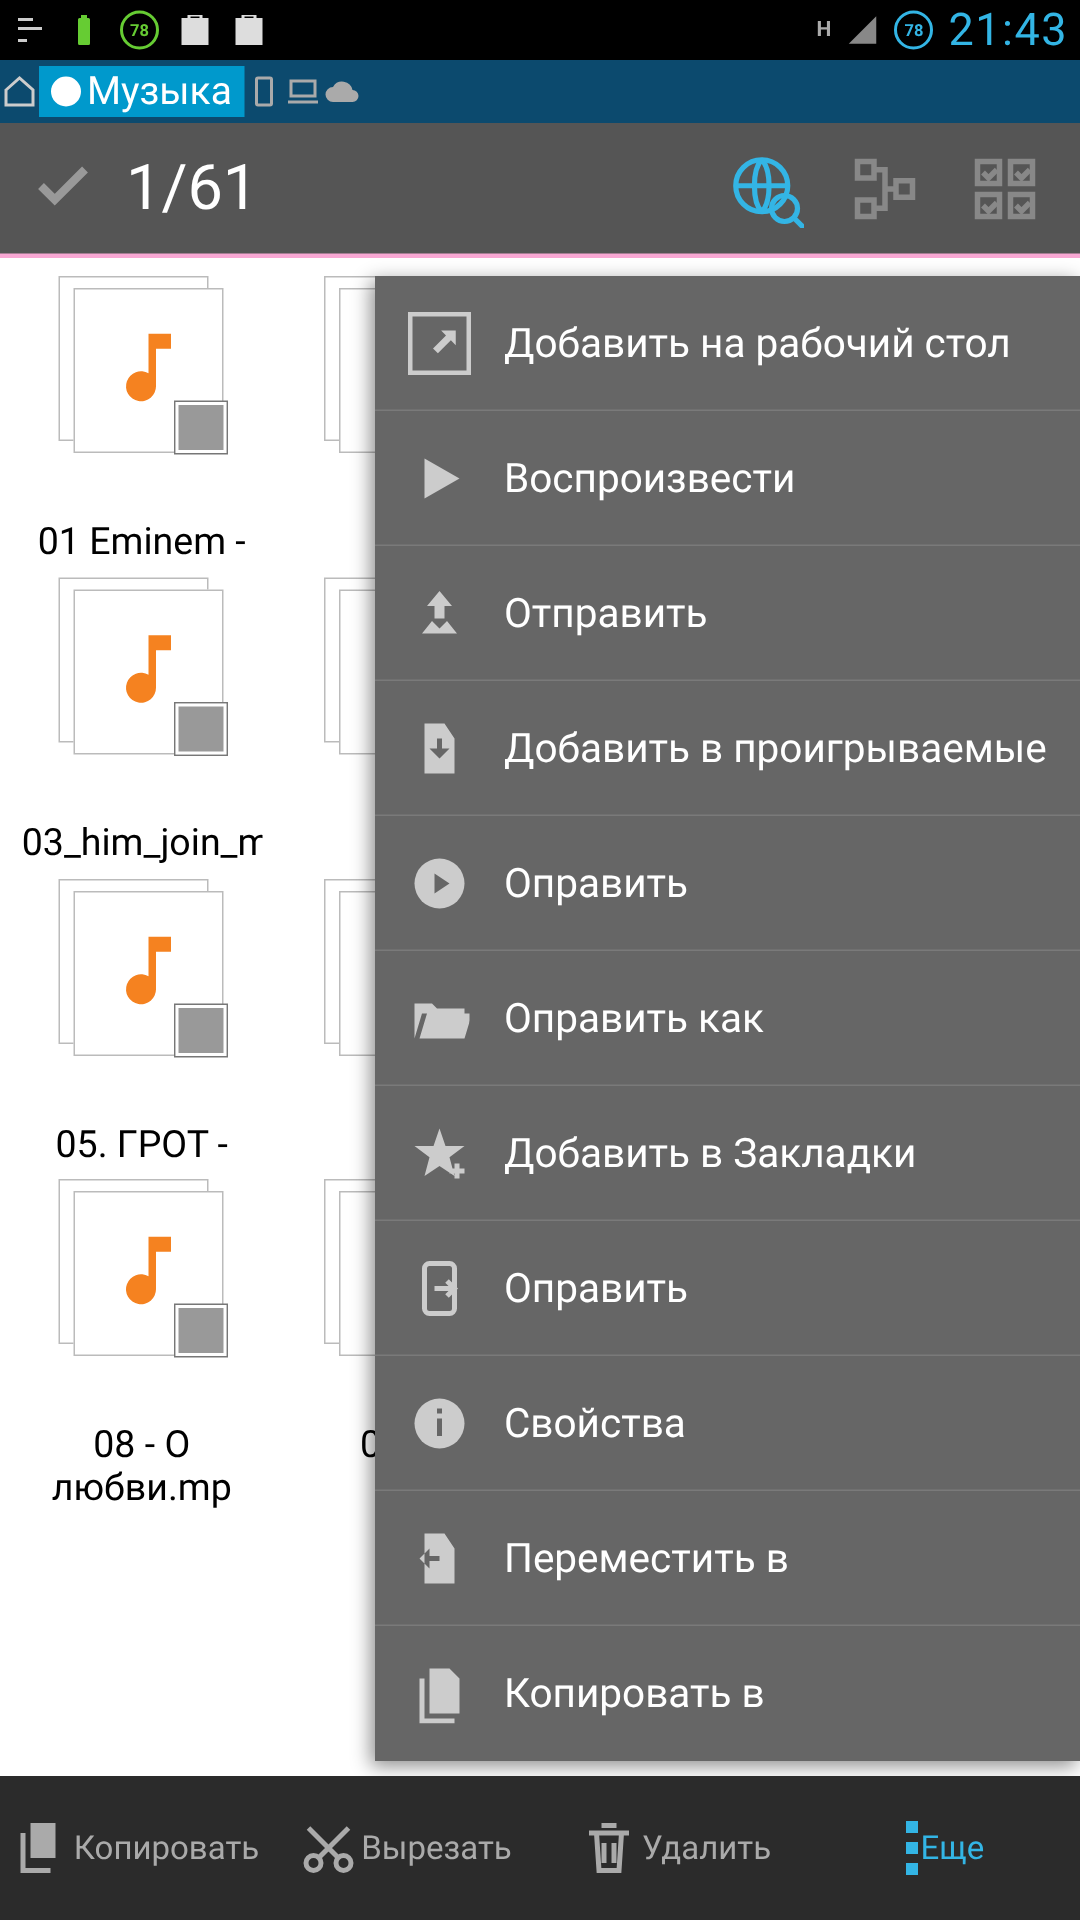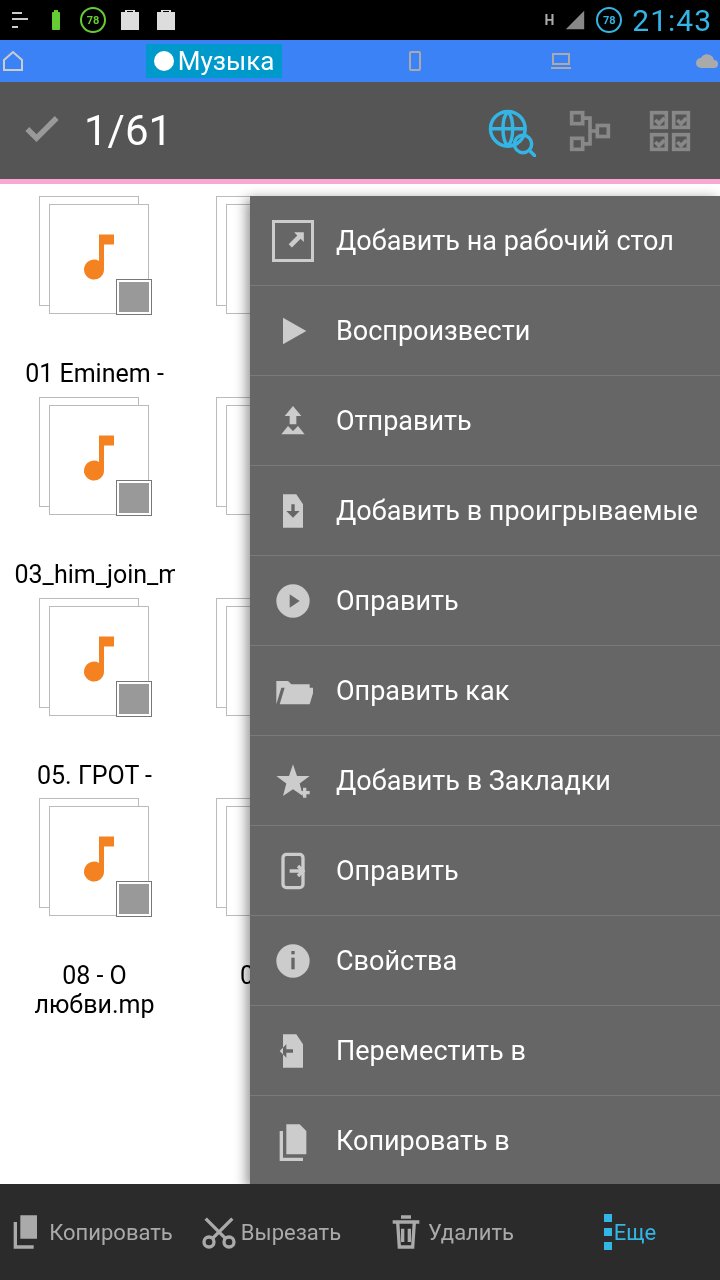--- a/index.html
+++ b/index.html
@@ -11,28 +11,28 @@
   .status-left { display:flex; gap:12px; align-items:center;}
   .status-right { margin-left:auto; display:flex; gap:10px; align-items:center; color:#33b5e5;}
   .status-right .h { color:#aaa; font-size:14px; font-weight:bold;}
   .clock { font-size:30px; letter-spacing:1px;}
   .ic { width:24px; height:24px; display:inline-flex; align-items:center; justify-content:center; color:#ccc; }
   .ic svg { width:24px; height:24px; }
   .circ78 { width:26px; height:26px; border:2px solid #6c3; border-radius:50%; display:inline-flex; align-items:center; justify-content:center; font-size:11px; color:#6c3; font-weight:bold;}
   .circ78b { border-color:#33b5e5; color:#33b5e5;}
 
   
-  .tabs-bar { height:42px; background:#3b82f6; display:flex; align-items:center; justify-content:space-between; gap:18px;}
+  .tabs-bar { height:42px; background:#0c4a6e; display:flex; align-items:center; justify-content:flex-start; }
   .tabs-bar .tab-ic { color:#aaa; width:26px; height:26px; display:flex; align-items:center; justify-content:center;}
   .tabs-bar .tab-active { background:#0099cc; color:#fff; padding:2px 8px; font-size:26px; display:flex; align-items:center; gap:4px;}
   .tabs-bar .tab-active .dot { width:20px; height:20px; background:#fff; border-radius:50%; display:inline-block;}
   .tabs-bar svg { width:24px; height:24px; }
 
   
-  .sel-bar { height:102px; background:#555; display:flex; align-items:center; padding:0 20px; gap:20px; border-bottom:5px solid #f9a8d4;}
+  .sel-bar { height:90px; background:#555; display:flex; align-items:center; padding:0 20px; gap:20px; border-bottom:3px solid #f9a8d4;}
   .sel-bar .check { color:#999;}
   .sel-bar .count { color:#fff; font-size:42px; flex:1;}
   .sel-bar .tool { width:60px; height:60px; display:flex; align-items:center; justify-content:center; color:#33b5e5;}
   .sel-bar .tool.gray { color:#888;}
   .sel-bar svg { width:44px; height:44px;}
   .tool.globe svg { width:52px; height:52px; }
 
   
   .grid-wrap { flex:1; background:#fff; position:relative; overflow:hidden;}
   .grid { display:grid; grid-template-columns: repeat(4, 1fr); padding:12px 8px; gap:8px 4px;}

